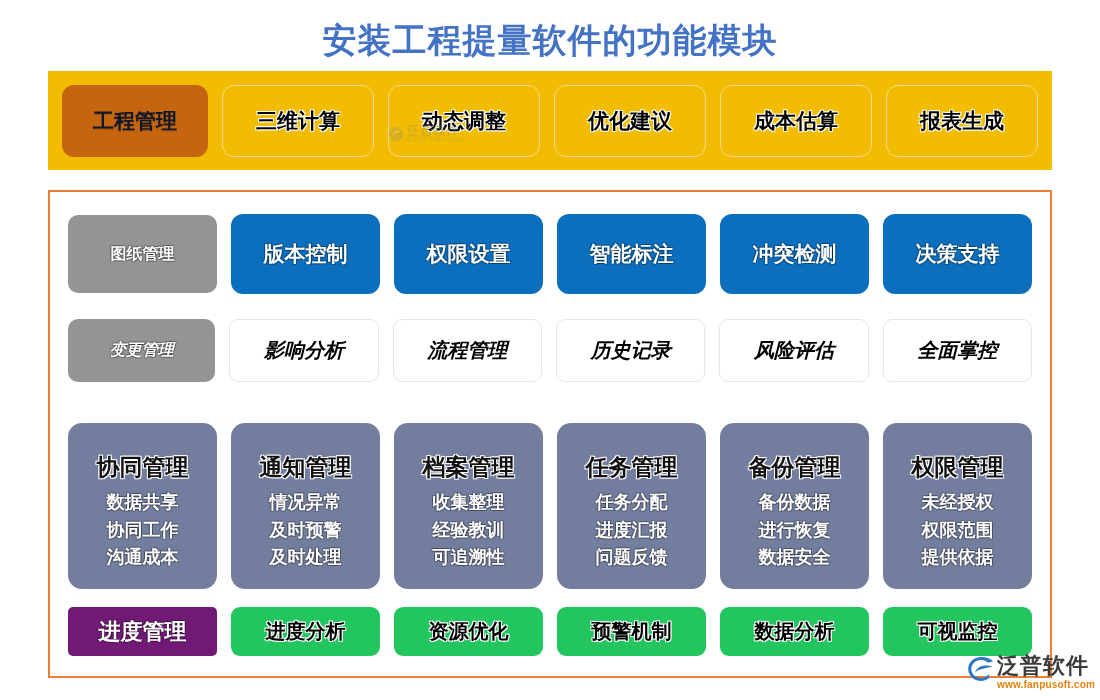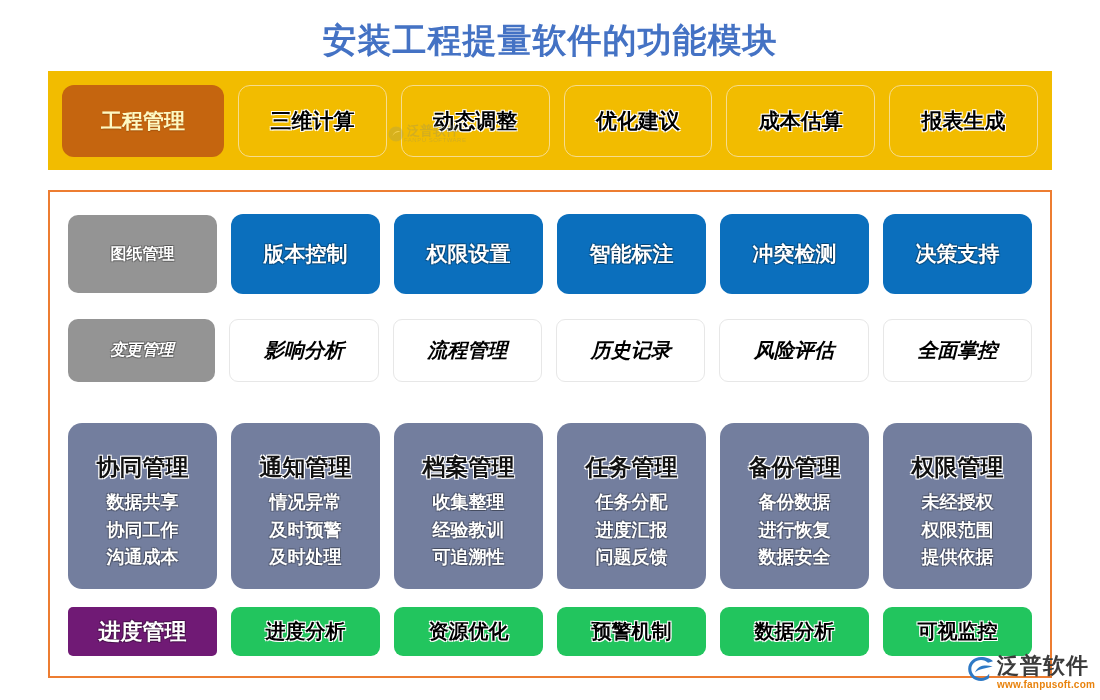--- a/index.html
+++ b/index.html
@@ -53,23 +53,23 @@
     border-radius: 12px;
     display: flex;
     align-items: center;
     justify-content: center;
     font-size: 21px;
     font-weight: bold;
     box-sizing: border-box;
     white-space: nowrap;
   }
   .tab.active {
-    width: 162px;
+    width: 146px;
     background: #c5650f;
-    color: #fef9c3;
+    color: #0f172a;
     margin-right: 14px;
     text-shadow: 0 1px 1px rgba(0,0,0,.18);
   }
   .tab.plain {
     flex: 1 1 0;
     margin-right: 14px;
     background: transparent;
     border: 1.6px solid #f6dc8e;
     color: #000000;
     text-shadow:

